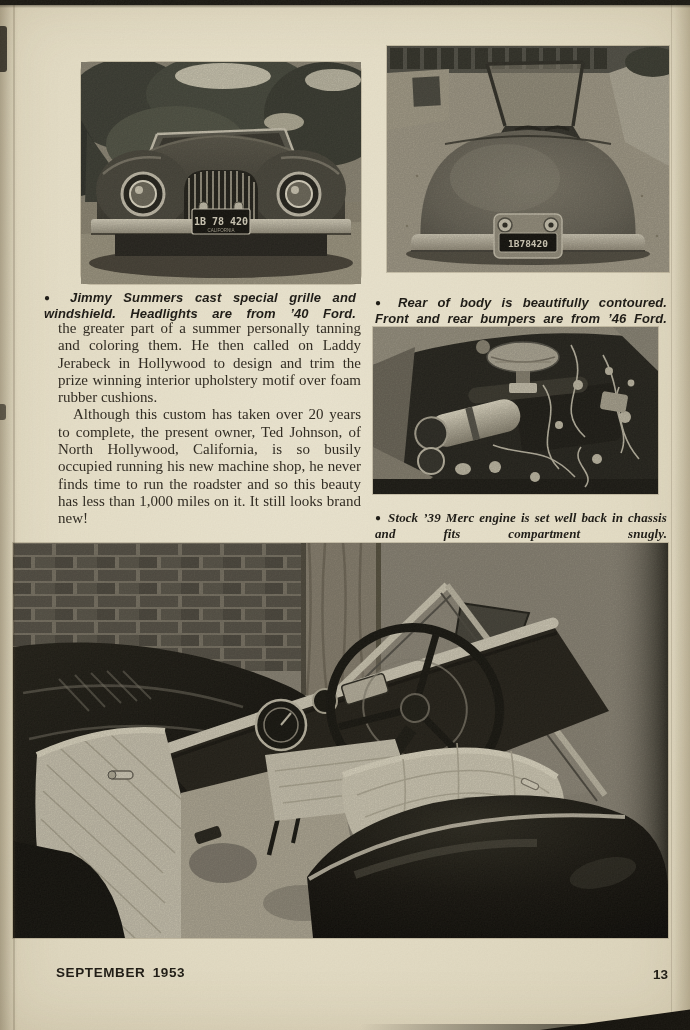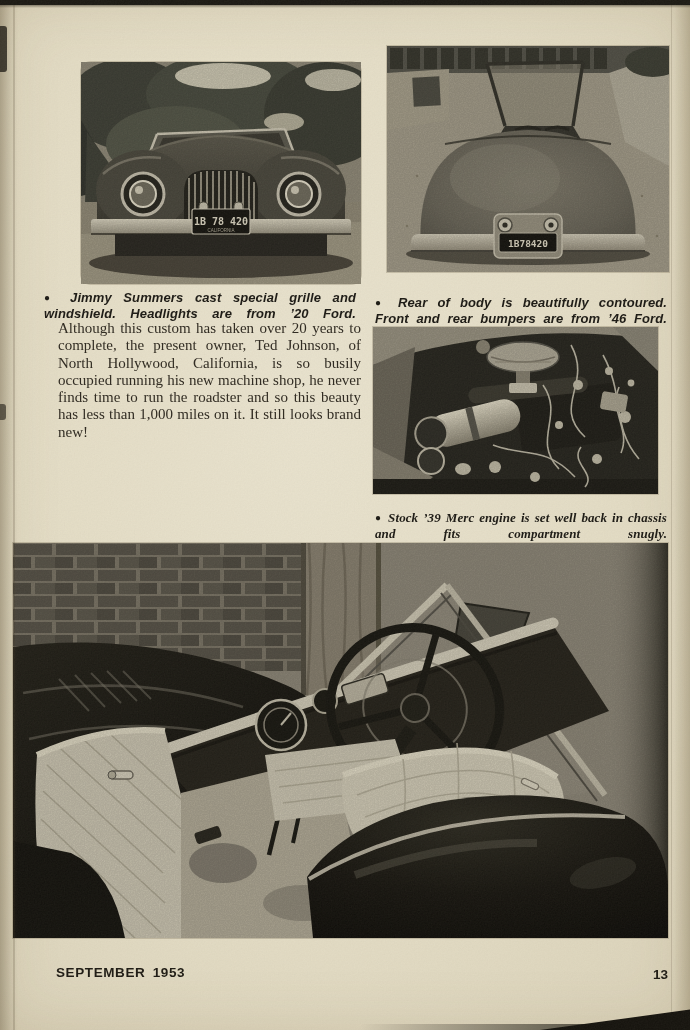--- a/index.html
+++ b/index.html
@@ -191,25 +191,26 @@
       <circle cx="164" cy="179" r="7" fill="#d5cfbc" stroke="#514e44" stroke-width="1.5"></circle>
       <circle cx="164" cy="179" r="2.6" fill="#2c2a23"></circle>
       <g>
         <rect x="112" y="187" width="58" height="19" rx="2" fill="#11100c" stroke="#c9c3b0" stroke-width="1"></rect>
         <text x="141" y="201" text-anchor="middle" font-family="DejaVu Sans Mono,monospace" font-weight="bold" font-size="9.5" fill="#e8e2ce">1B78420</text>
       </g>
       <rect width="282" height="226" filter="url(#g2)" opacity=".16"></rect>
     </svg>
   </figure>
 
-  <p class="caption" style="left:44px;top:277px;width:312px;"><span class="bull">●</span> <span>Jimmy Summers cast special grille and windshield. Headlights are from ’20 Ford.</span></p>
+  <p class="caption" style="left:44px;top:277px;width:312px;"><span class="bull">●</span> <span>Jimmy Summers cast special grille and windshield. Headlights are from ’40 Ford.</span></p>
 
   <p class="caption" style="left:375px;top:282px;width:292px;"><span class="bull">●</span> <span>Rear of body is beautifully contoured. Front and rear bumpers are from ’46 Ford.</span></p>
 
   <div class="article">
+    <p>the greater part of a summer personally tanning and coloring them. He then called on Laddy Jerabeck in Hollywood to design and trim the prize winning interior upholstery motif over foam rubber cushions.</p>
     <p>Although this custom has taken over 20 years to complete, the present owner, Ted Johnson, of North Hollywood, California, is so busily occupied running his new machine shop, he never finds time to run the roadster and so this beauty has less than 1,000 miles on it. It still looks brand new!</p>
   </div>
 
   <figure class="photo" style="left:373px;top:327px;margin:0;">
     <svg width="285" height="167" viewBox="0 0 285 167">
       <defs>
         <linearGradient id="cyl" x1="0" y1="0" x2="0" y2="1">
           <stop offset="0" stop-color="#ece6d1"></stop>
             <stop offset="1" stop-color="#8f8978"></stop>
         </linearGradient>

